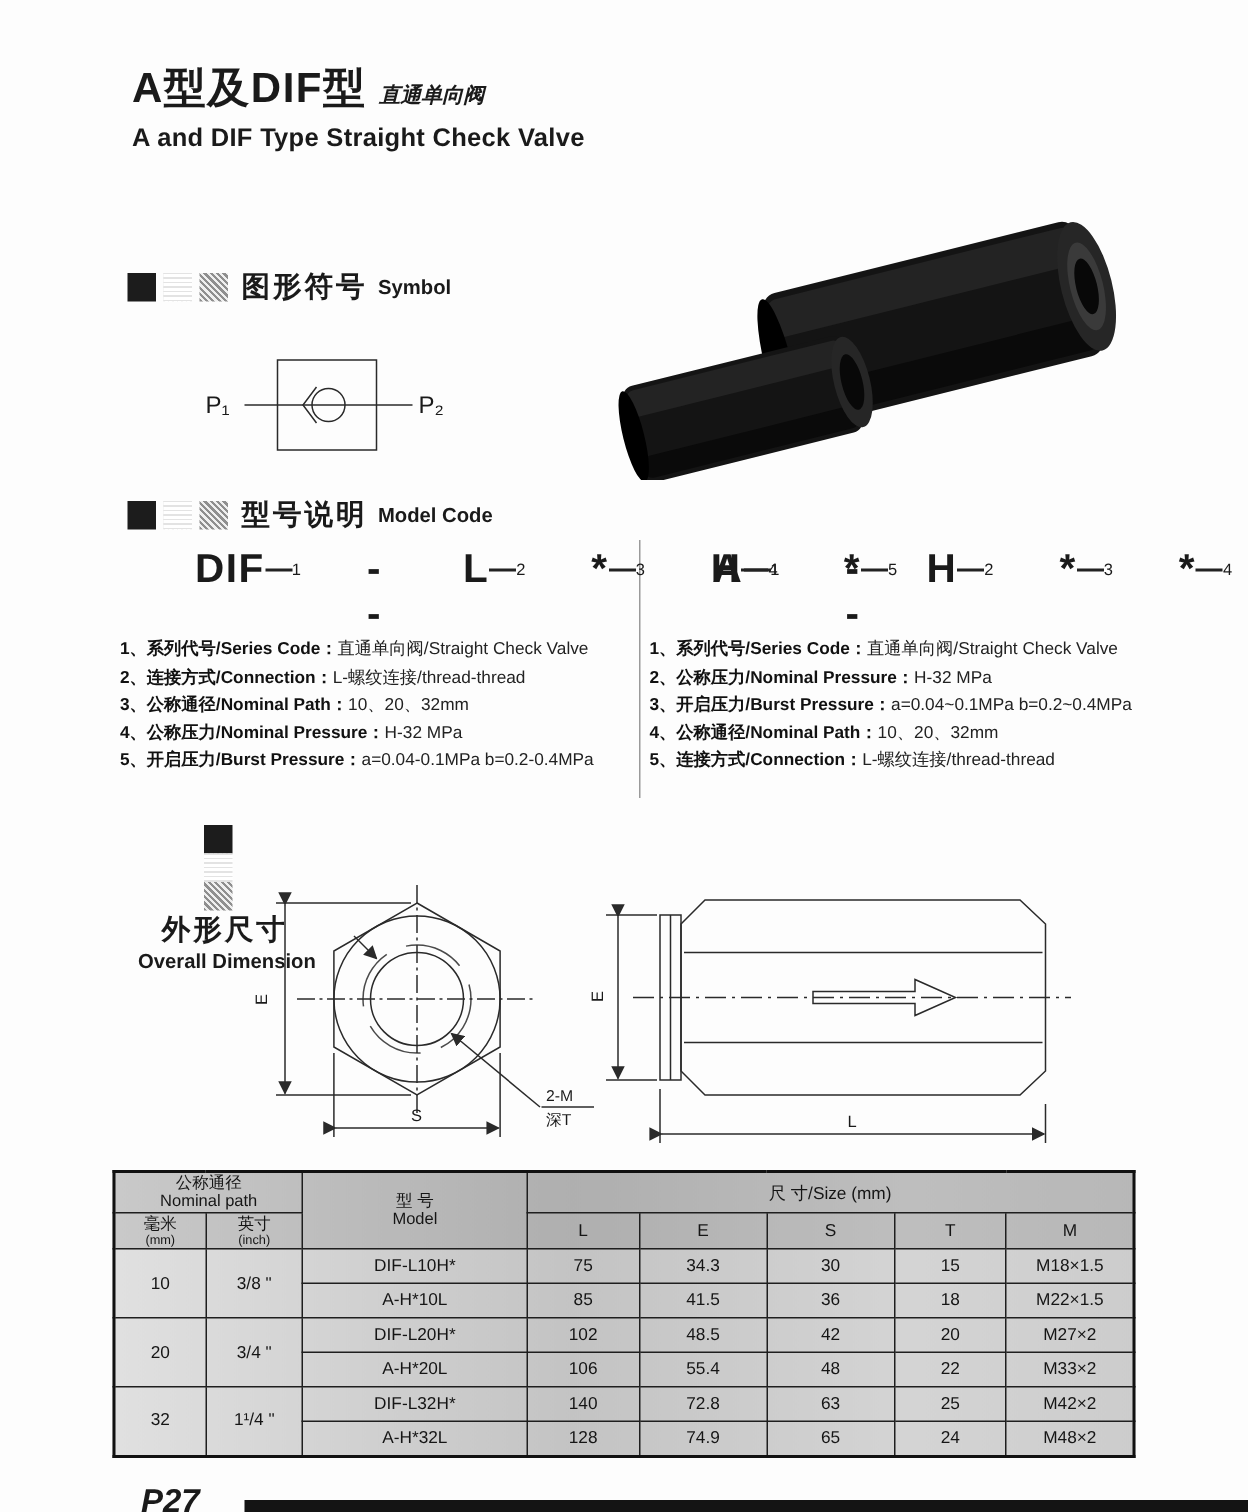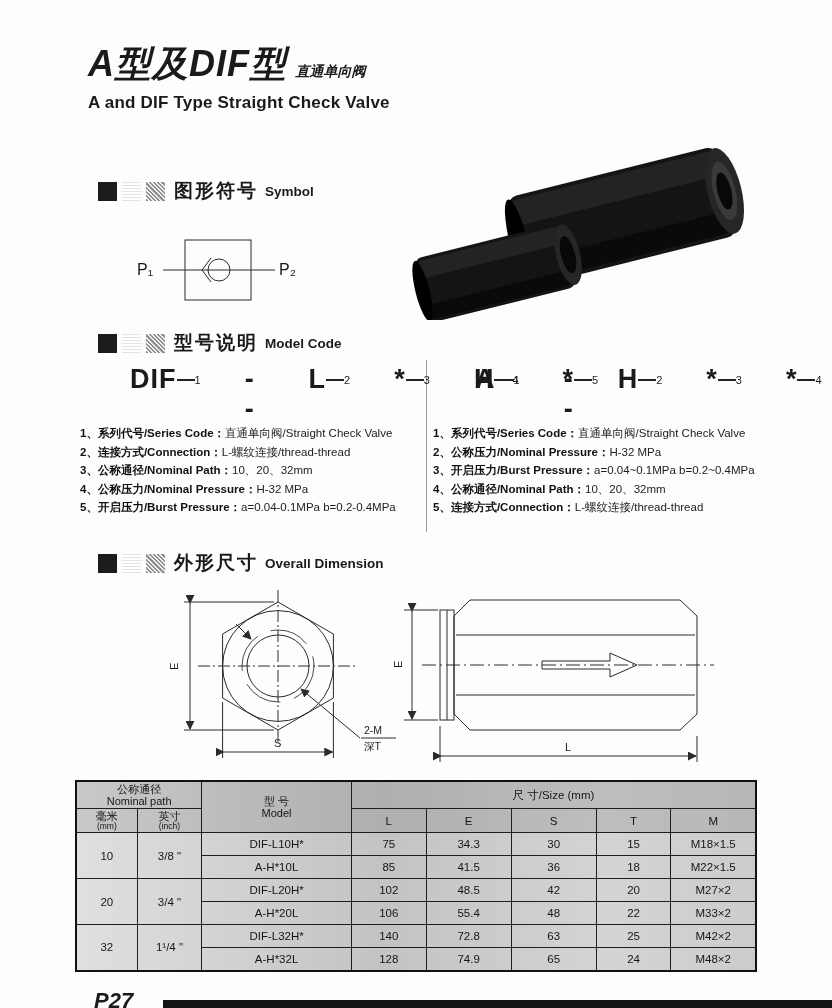--- a/index.html
+++ b/index.html
@@ -1,26 +1,26 @@
 <!DOCTYPE html>
 <html><head>
 <meta charset="utf-8">
 <style>
   * { margin:0; padding:0; box-sizing:border-box; }
   body { background:#888; font-family:"Liberation Sans", sans-serif; color:#1a1a1a; }
   .page { position:relative; width:832px; height:1008px; background:#fdfdfd; margin:0 auto; overflow:hidden; }
 
   
   .title-block { position:absolute; left:88px; top:40px; }
-  .title-zh-main { font-size:36px; font-weight:900; font-style:italic; letter-spacing:1px; }
+  .title-zh-main { font-size:28px; font-weight:900; letter-spacing:1px; }
   .title-zh-sub  { font-size:14px; font-weight:900; font-style:italic; margin-left:4px; }
   .title-en { font-size:17px; font-weight:bold; margin-top:4px; letter-spacing:.2px; }
 
   
-  .sec-head { position:absolute; left:98px; display:flex; align-items:center; }
+  .sec-head { position:absolute; left:85px; display:flex; align-items:center; }
   .sq { width:19px; height:19px; display:inline-block; margin-right:5px; }
   .sq1 { background:#1c1c1c; }
   .sq2 { background-image:repeating-linear-gradient(0deg,#e3e3e3 0 1px,#fff 1px 3px),
                            repeating-linear-gradient(90deg,#dcdcdc 0 1px,#fff 1px 3px); }
   .sq3 { background-image:repeating-linear-gradient(45deg,#8f8f8f 0 1.5px,#efefef 1.5px 3px); }
   .sec-zh { font-size:19px; font-weight:bold; margin-left:4px; letter-spacing:2px; }
   .sec-en { font-size:13.5px; font-weight:bold; margin-left:7px; }
 
   svg { position:absolute; }
   svg text { font-family:"Liberation Sans", sans-serif; fill:#1a1a1a; }
@@ -193,21 +193,21 @@
   </div>
 
   <div class="notes" style="left:433px;">
     <div class="note"><span class="nl">1、系列代号/Series Code：</span><span class="nv">直通单向阀/Straight Check Valve</span></div>
     <div class="note"><span class="nl">2、公称压力/Nominal Pressure：</span><span class="nv">H-32 MPa</span></div>
     <div class="note"><span class="nl">3、开启压力/Burst Pressure：</span><span class="nv">a=0.04~0.1MPa  b=0.2~0.4MPa</span></div>
     <div class="note"><span class="nl">4、公称通径/Nominal Path：</span><span class="nv">10、20、32mm</span></div>
     <div class="note"><span class="nl">5、连接方式/Connection：</span><span class="nv">L-螺纹连接/thread-thread</span></div>
   </div>
 
-  <div class="sec-head" style="top:550px;">
+  <div class="sec-head" style="top:550px;flex-direction:column;">
     <span class="sq sq1"></span>
     <span class="sq sq2"></span>
     <span class="sq sq3"></span>
     <span class="sec-zh">外形尺寸</span>
     <span class="sec-en">Overall Dimension</span>
   </div>
 
   <svg style="left:148px; top:586px;" width="252" height="190" viewBox="0 0 252 190">
     <defs>
       <marker id="arrF" viewBox="0 0 10 10" refX="9" refY="5" markerWidth="9" markerHeight="9" orient="auto">

